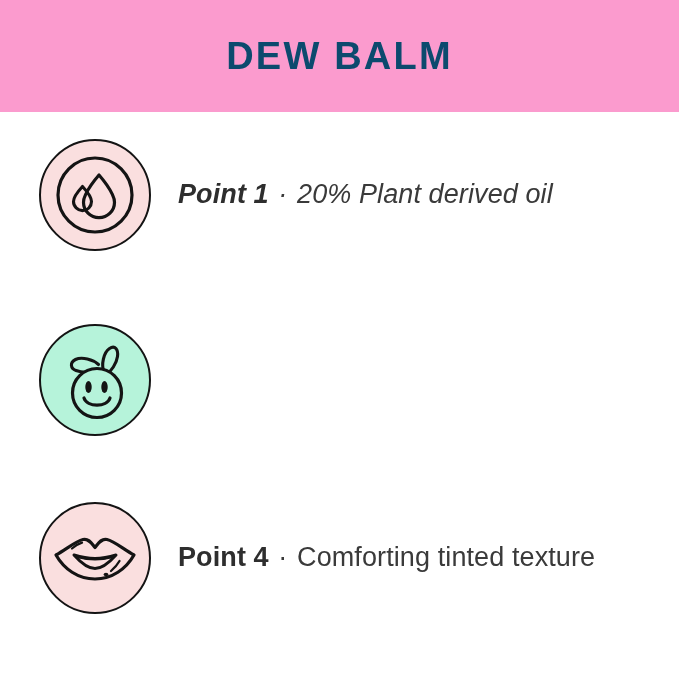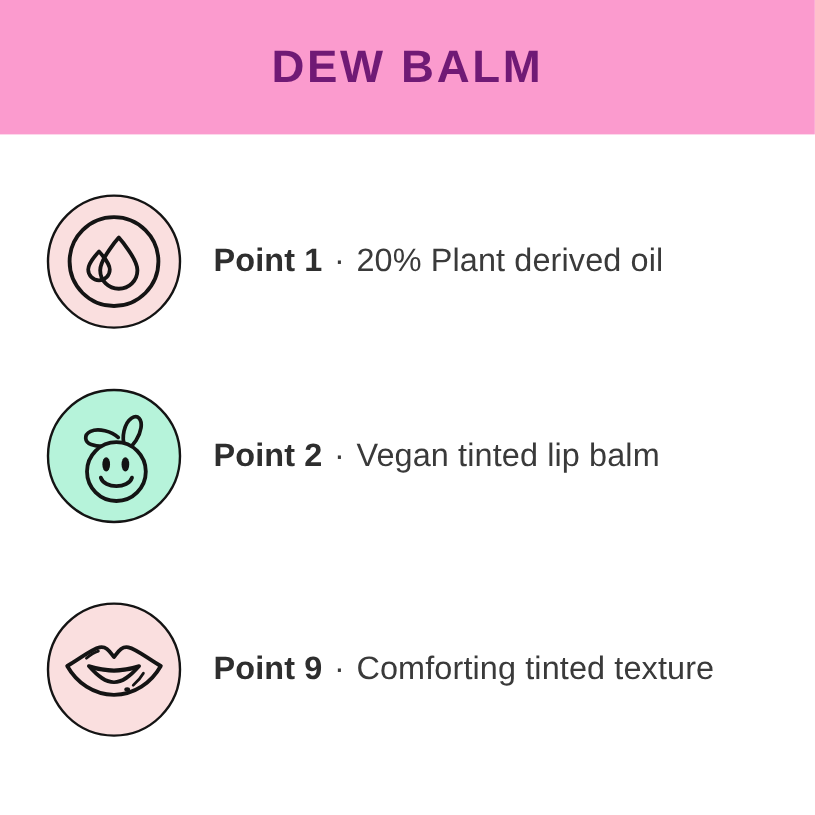--- a/index.html
+++ b/index.html
@@ -31,21 +31,21 @@
     background: #fb9bce;
     display: flex;
     align-items: center;
     justify-content: center;
   }
   .banner-title {
     font-family: "Liberation Sans", sans-serif;
     font-size: 38px;
     font-weight: bold;
     letter-spacing: 2.2px;
-    color: #701a75;
+    color: #0c4a6e;
     line-height: 1;
     white-space: nowrap;
   }
 
   
   .points {
     position: absolute;
     left: 0;
     top: 112px;
     width: 679px;
@@ -53,21 +53,21 @@
   }
 
   .point-row {
     position: absolute;
     left: 0;
     width: 679px;
     height: 120px;
     display: flex;
     align-items: center;
   }
-  .point-row.row-1 { top: 46px; }
+  .point-row.row-1 { top: 23px; font-style: italic; }
   .point-row.row-2 { top: 208px; }
   .point-row.row-3 { top: 386px; }
 
   .icon-badge {
     position: relative;
     flex: 0 0 auto;
     width: 112px;
     height: 112px;
     margin-left: 39px;
     border-radius: 50%;
@@ -146,25 +146,20 @@
 
             <circle cx="45" cy="56" r="24.5" stroke="#141414" stroke-width="3.2" fill="#b6f3da"></circle>
 
             <ellipse cx="36.5" cy="50" rx="3.2" ry="6" fill="#141414"></ellipse>
             <ellipse cx="52.5" cy="50" rx="3.2" ry="6" fill="#141414"></ellipse>
 
             <path d="M32 61 C35 70.5 55 70.5 58 61" stroke="#141414" stroke-width="3.2" fill="none" stroke-linecap="round"></path>
           </svg>
         </span>
       </div>
-      <div class="point-text">
-        <span class="point-label">Point 2</span>
-        <span class="point-sep">·</span>
-        <span class="point-desc">Vegan tinted lip balm</span>
-      </div>
     </div>
 
     <div class="point-row row-3">
       <div class="icon-badge pink">
         <span>
           <svg width="90" height="78" viewBox="0 0 90 78" fill="none">
 
             <path d="M6 36 C16 30.5 26 22 33 20.5 C39 19.2 42 25 45 28.5 C48 25 51 19.2 57 20.5 C64 22 74 30.5 84 36
                      C76 50 62 60 45 60 C28 60 14 50 6 36 Z" stroke="#141414" stroke-width="3.2" fill="#fadfdf" stroke-linejoin="round"></path>
 
@@ -172,20 +167,20 @@
 
             <path d="M27 37.8 C34 39.6 39 40.4 45 40.4 C51 40.4 56 39.6 63 37.8" stroke="#141414" stroke-width="2.4" fill="none" stroke-linecap="round"></path>
 
             <path d="M22 29.5 C25.5 26.5 29 24.5 32 23.6" stroke="#141414" stroke-width="2.3" fill="none" stroke-linecap="round"></path>
             <path d="M61 52 C64.5 49 67.5 45.5 69.5 42" stroke="#141414" stroke-width="2.3" fill="none" stroke-linecap="round"></path>
             <ellipse cx="56" cy="55.5" rx="2.4" ry="1.8" fill="#141414"></ellipse>
           </svg>
         </span>
       </div>
       <div class="point-text">
-        <span class="point-label">Point 9</span>
+        <span class="point-label">Point 4</span>
         <span class="point-sep">·</span>
         <span class="point-desc">Comforting tinted texture</span>
       </div>
     </div>
 
   </div>
 </div>
 
 </body></html>

